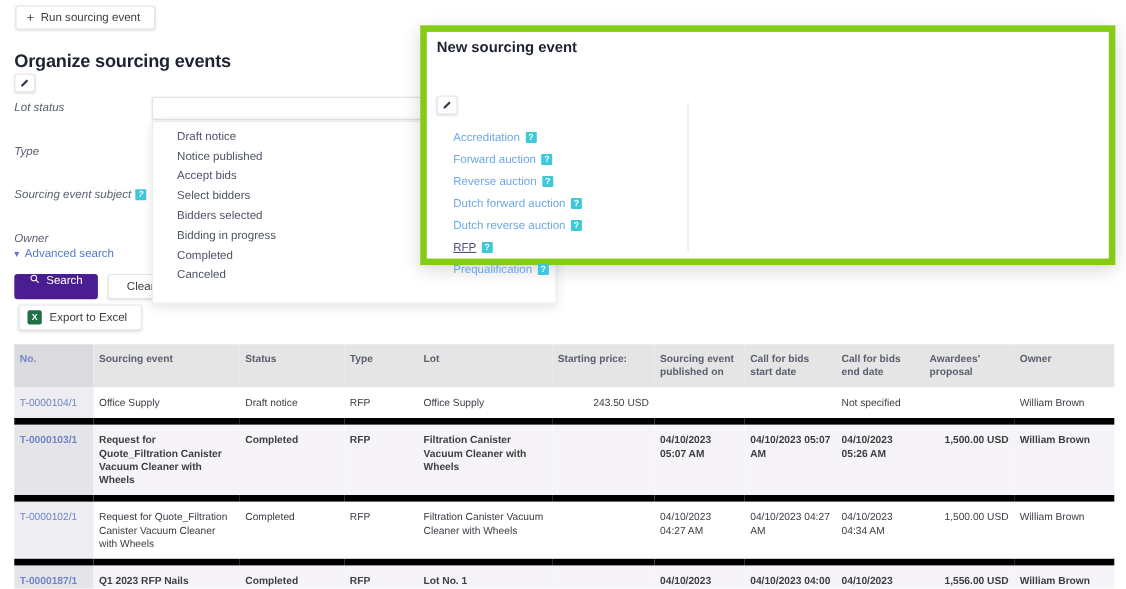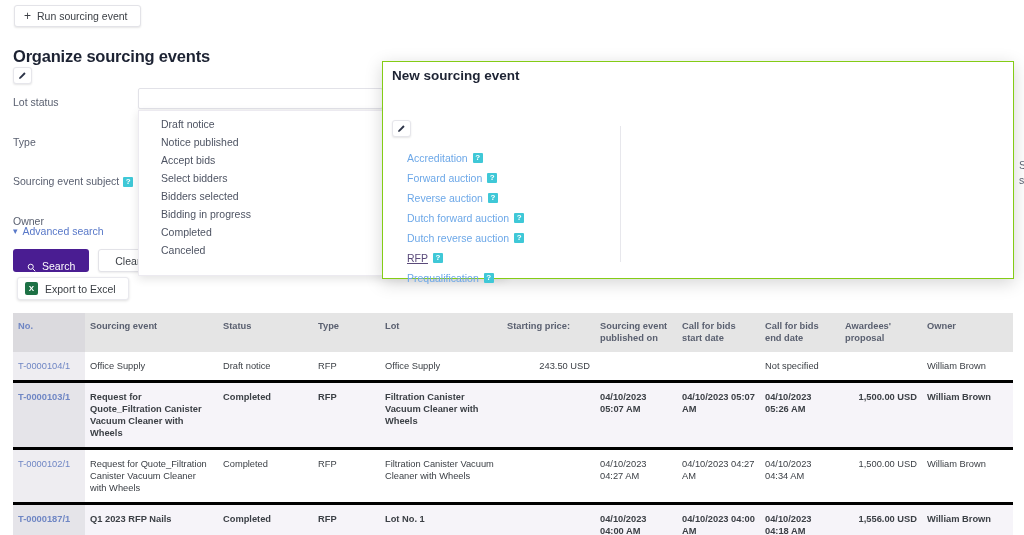--- a/index.html
+++ b/index.html
@@ -40,40 +40,40 @@
     cursor: pointer;
   }
   .pencil-btn svg { display: block; }
 
   .filter-pencil { position: absolute; left: 13px; top: 67px; }
 
   
   .filter-labels { position: absolute; left: 13px; top: 88px; width: 125px; }
   .filter-row {
     height: 20px; margin-bottom: 19.5px;
-    display: flex; align-items: flex-end; gap: 4px;
-    font-size: 10.5px; color: #5a6070; white-space: nowrap;
+    display: flex; align-items: center; gap: 4px;
+    font-size: 10.5px; color: #5a6070; white-space: nowrap; font-style: italic;
   }
   .help-ico {
     display: inline-block; width: 10px; height: 10px;
     background: #3fc8d7; color: #ffffff;
     font-size: 8px; line-height: 10px; text-align: center;
     border-radius: 1px; cursor: pointer; font-weight: bold;
   }
   .adv-search {
     position: absolute; left: 13px; top: 225px;
     display: flex; align-items: center; gap: 5px;
     font-size: 10.5px; color: #5878c8; cursor: pointer; white-space: nowrap;
   }
   .chev { font-size: 9px; line-height: 1; }
 
   .btn-row { position: absolute; left: 13px; top: 249px; display: flex; gap: 9px; }
   .search-btn {
     height: 23px; padding: 0 14px;
-    display: flex; align-items: flex-end; gap: 6px;
+    display: flex; align-items: flex-start; gap: 6px;
     background: #4a1d92; border: none; border-radius: 3px;
     color: #ffffff; font-size: 10.5px; cursor: pointer;
     font-family: "Liberation Sans", sans-serif;
   }
   .clear-btn {
     height: 23px; padding: 0 16px;
     display: flex; align-items: center;
     background: #ffffff; border: 1px solid #e3e3e8; border-radius: 3px;
     box-shadow: 0 1px 2px rgba(0,0,0,.08);
     color: #3c4046; font-size: 10.5px; cursor: pointer;
@@ -111,23 +111,22 @@
     height: 18px; padding-left: 22px;
     display: flex; align-items: center;
     font-size: 10.5px; color: #4e5463; cursor: pointer;
   }
 
   
   .modal {
     position: absolute; left: 382px; top: 23px;
     width: 632px; height: 218px;
     background: #ffffff;
-    border: 1px solid #84cc16;
+    border: 6px solid #84cc16;
     box-shadow: 0 4px 16px rgba(0,0,0,.17);
-    margin-top: 38px;
   }
   .modal-title {
     position: absolute; left: 9px; top: 6px;
     font-size: 13.5px; font-weight: bold; color: #1d2333;
   }
   .modal-pencil { position: absolute; left: 9px; top: 58px; }
   .modal-divider {
     position: absolute; left: 237px; top: 64px;
     width: 1px; height: 136px; background: #e7e7ec;
   }
@@ -149,21 +148,21 @@
   .table-wrap { position: absolute; left: 13px; top: 313px; width: 1000px; }
   table.grid { border-collapse: collapse; width: 1000px; table-layout: fixed; }
   table.grid th {
     background: #e5e5e5; color: #5a6070;
     font-size: 9.3px; font-weight: bold; text-align: left;
     padding: 7px 5px 8px 5px; vertical-align: top; line-height: 12px;
   }
   table.grid td {
     font-size: 9.3px; color: #3c4046;
     padding: 8px 5px; vertical-align: top; line-height: 12px;
-    border-bottom: 3px solid #000000;
+    border-bottom: 6px solid #000000;
   }
   table.grid tr.alt td { background: #f6f4f9; font-weight: bold; }
   table.grid tr td.col-no, table.grid th.col-no {
     background: #eeedf1; color: #6f86c4;
   }
   table.grid tr.alt td.col-no { background: #e5e4e9; }
   table.grid th.col-no { background: #dbdade; }
   td.link, td.col-no { color: #6f86c4; }
   .num { text-align: right; }
 </style>

